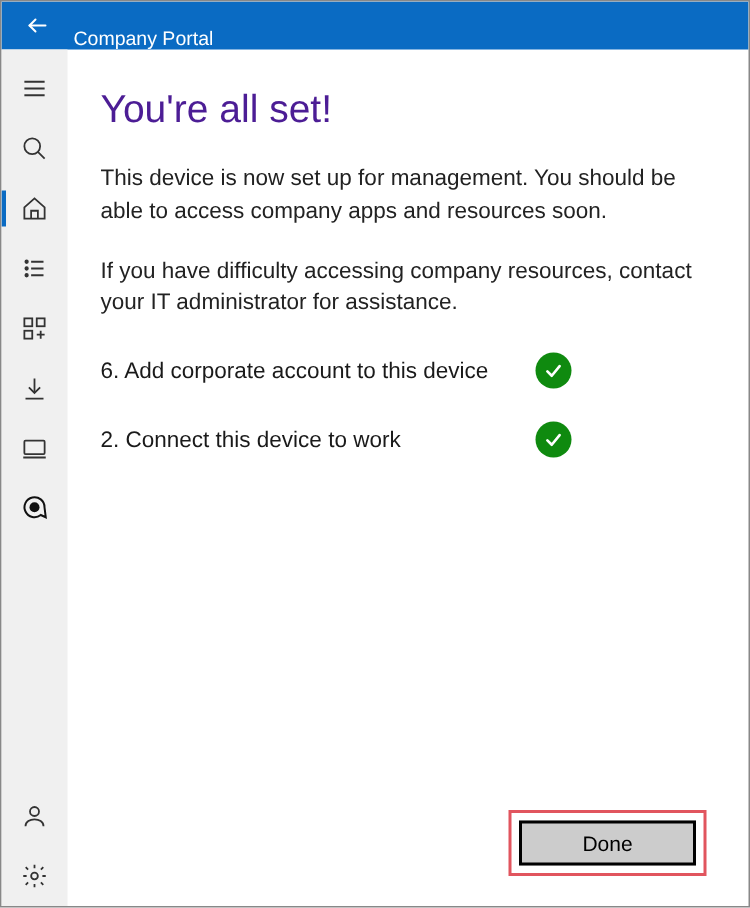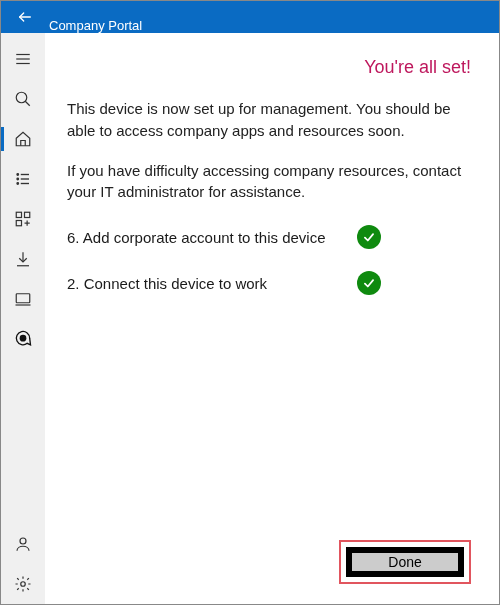--- a/index.html
+++ b/index.html
@@ -57,25 +57,24 @@
       background: #0a6bc3;
     }
     .main {
       flex: 1;
       padding: 24px 28px 18px 22px;
       display: flex;
       flex-direction: column;
       position: relative;
     }
     h1.page-title {
-      font-size: 18px;
+      font-size: 26px;
       font-weight: 400;
       margin-bottom: 20px;
-      color: #be185d;
-      text-align: right;
+      color: #4c1d95;
     }
     p.body-text {
       font-size: 15px;
       line-height: 1.45;
       margin-bottom: 18px;
       color: #222;
     }
     .steps { margin-top: 4px; }
     .step {
       display: flex;
@@ -100,21 +99,21 @@
     }
     .highlight-box {
       border: 2px solid #e1555e;
       padding: 5px;
       display: inline-block;
     }
     button.done {
       width: 118px;
       height: 30px;
       background: #ccc;
-      border: 6px solid #000000;
+      border: 2px solid #000000;
       font-size: 14px;
       cursor: pointer;
     }
   </style>
 </head>
 <body>
 
 <div class="titlebar">
   <div class="back">
     <svg width="16" height="16" viewBox="0 0 24 24" fill="none" stroke-width="2" stroke-linecap="round" stroke-linejoin="round">

